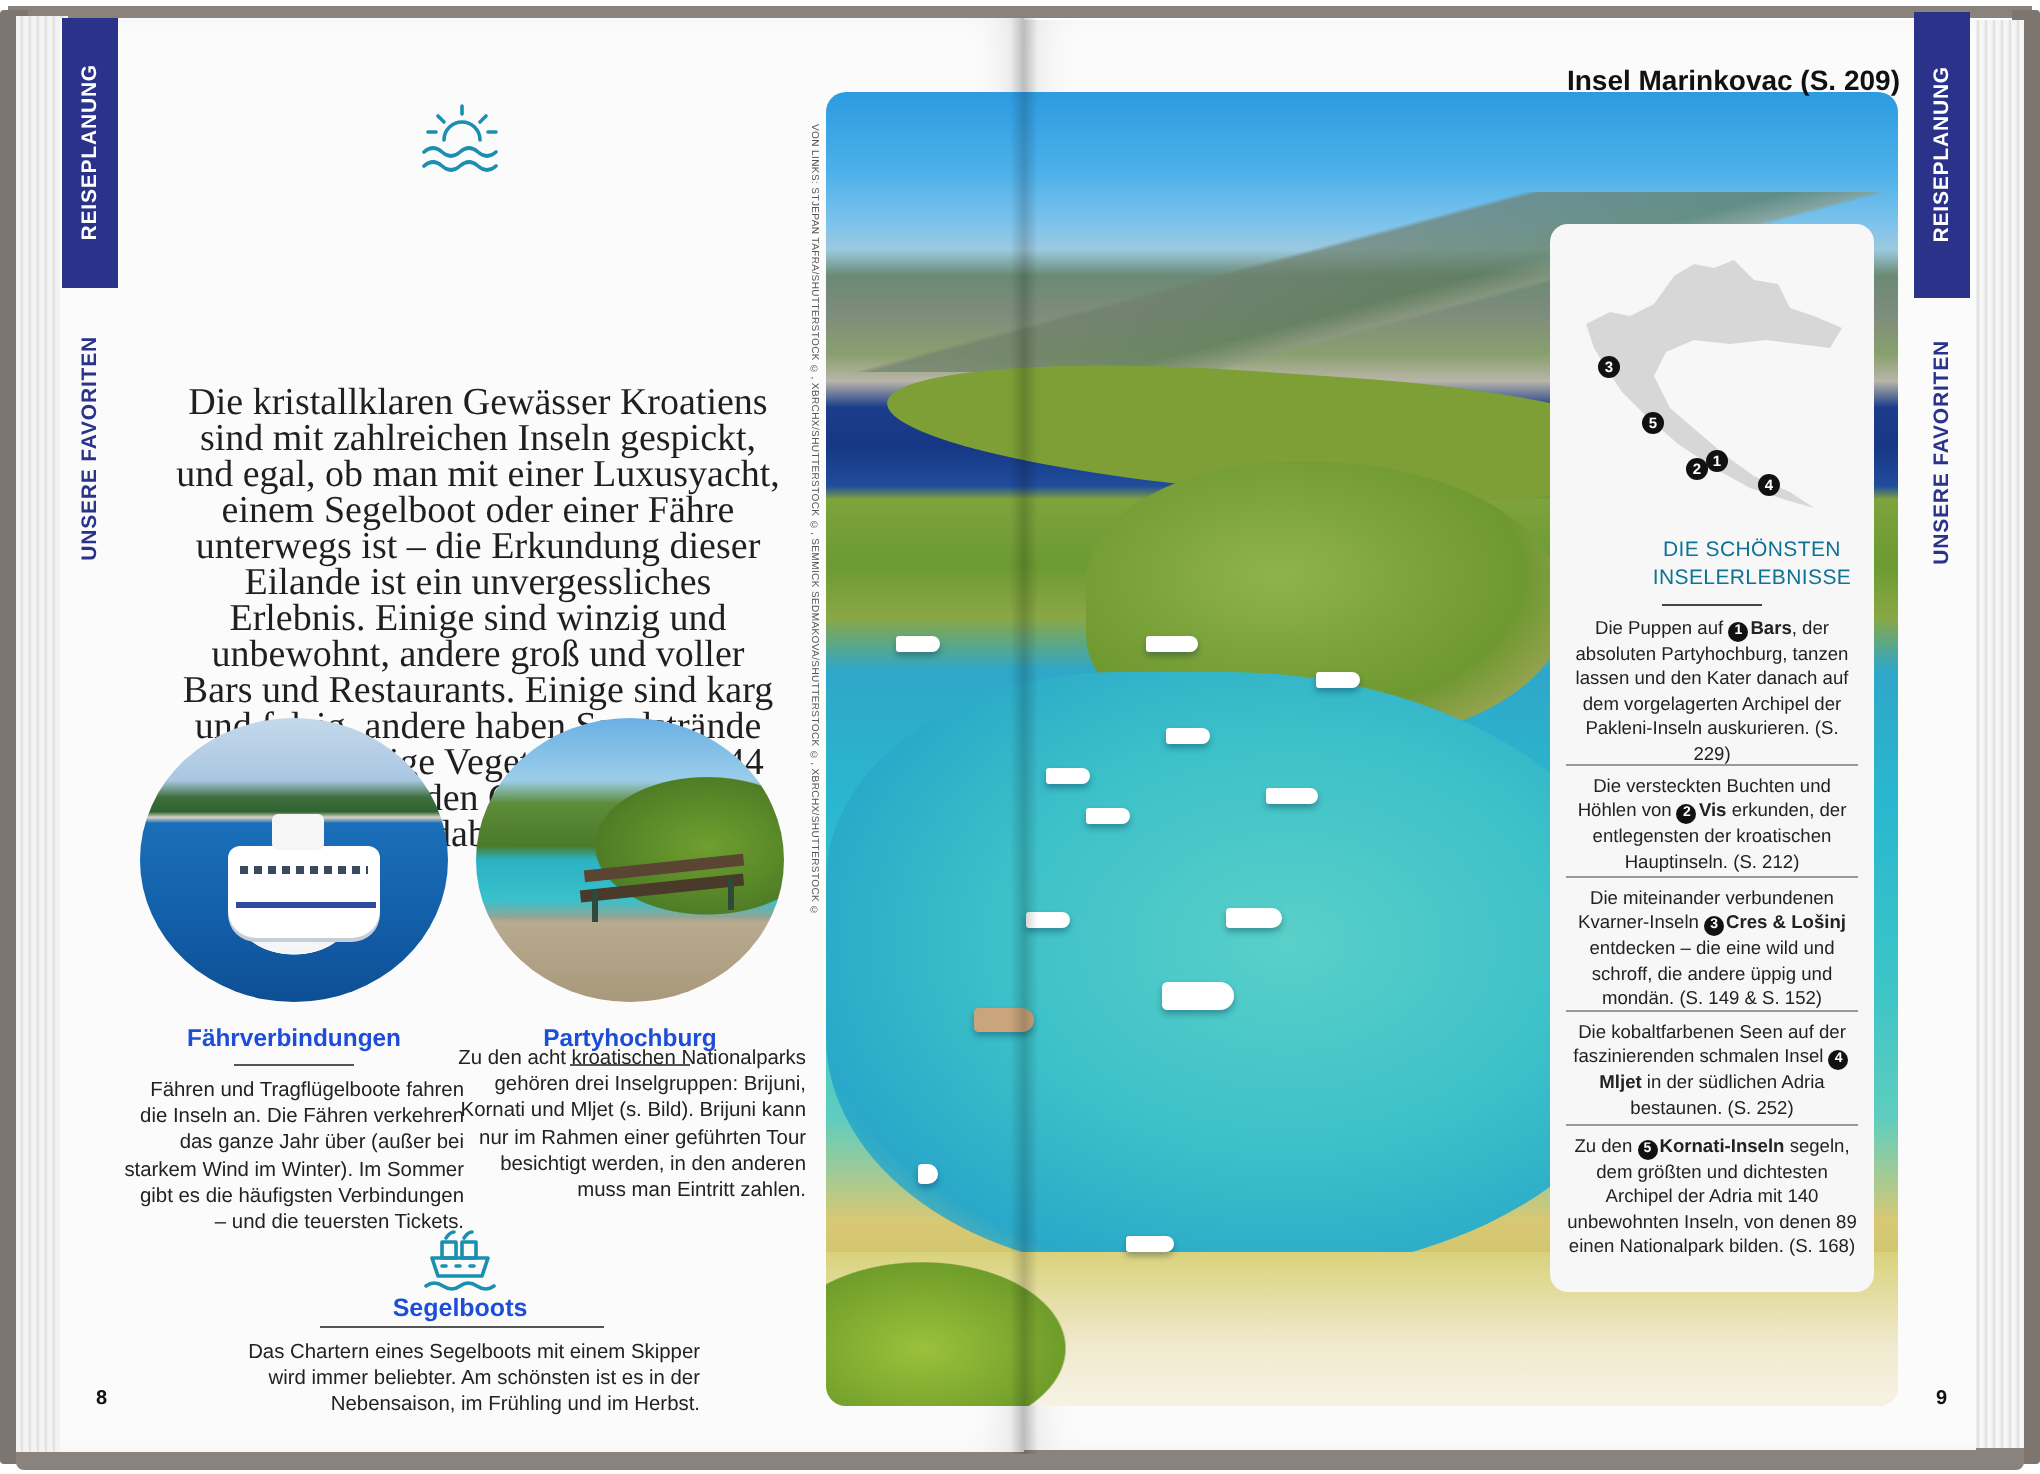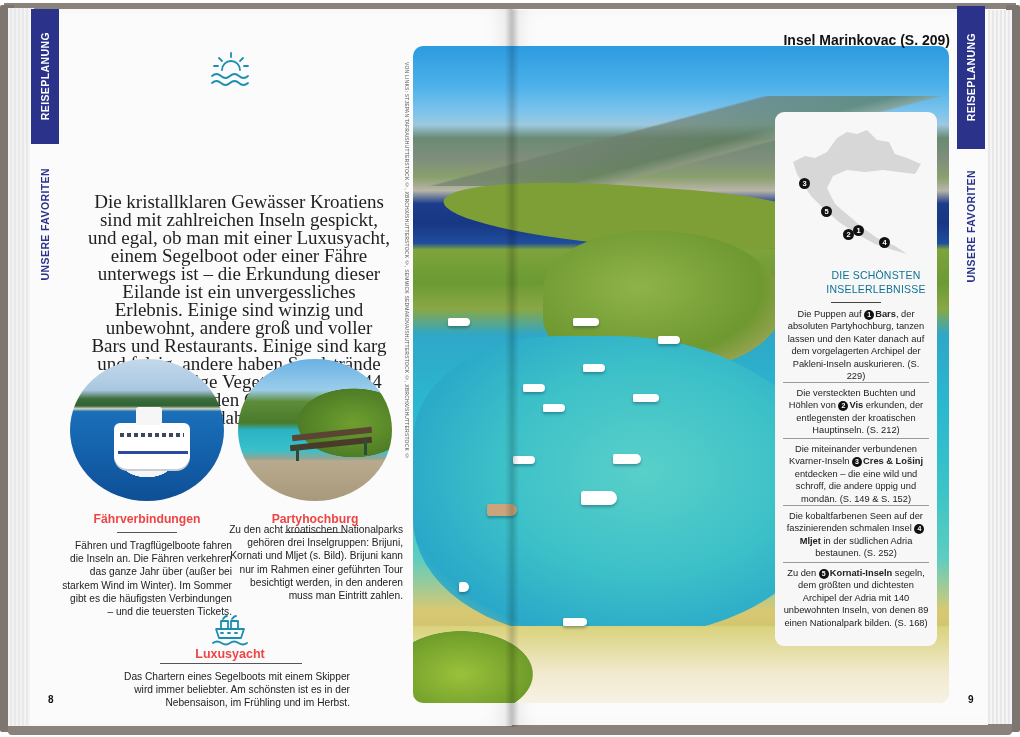--- a/index.html
+++ b/index.html
@@ -49,21 +49,21 @@
   .photo-park { left: 238px; top: 359px;
     background:
       linear-gradient(180deg, rgba(0,0,0,0) 70%, #b8aa8f 72%, #a9997b 100%),
       radial-gradient(ellipse 60% 40% at 75% 45%, #6f9f2f 0%, #4e7d26 60%, rgba(0,0,0,0) 61%),
       linear-gradient(180deg, #6ab1e4 0%, #9bcdea 22%, #5d8c3a 30%, #4a7b2a 45%, #2bb3c4 50%, #38c0cc 64%, #aa9e84 72%, #9b8c70 100%); }
   .photo-park .bench-seat { position: absolute; left: 52px; top: 82px; width: 82px; height: 6px; background: #4a3a2a; transform: rotate(-6deg); }
   .photo-park .bench-back { position: absolute; left: 54px; top: 72px; width: 80px; height: 6px; background: #5a4533; transform: rotate(-6deg); }
   .photo-park .bench-leg1 { position: absolute; left: 58px; top: 86px; width: 3px; height: 16px; background: #2f4a3a; }
   .photo-park .bench-leg2 { position: absolute; left: 126px; top: 80px; width: 3px; height: 16px; background: #2f4a3a; }
 
-  .sub-heading { position: absolute; text-align: center; color: #ef4444; font-weight: bold; font-size: 12.2px; }
+  .sub-heading { position: absolute; text-align: center; color: #1d4ed8; font-weight: bold; font-size: 12.2px; }
   .sub-rule { position: absolute; height: 1px; background: #555; }
   .sub-text { position: absolute; text-align: right; color: #222; font-size: 10.2px; line-height: 13.2px; }
 
   .ship-icon { position: absolute; left: 210px; top: 613px; width: 40px; height: 34px; }
 
   .page-num { position: absolute; font-weight: bold; font-size: 10px; color: #111; }
 
   .credit { position: absolute; left: 401px; top: 62px; width: 12px; height: 290px; display: flex; align-items: flex-start; justify-content: center; }
   .credit .vtext2 { writing-mode: vertical-rl; font-size: 5px; color: #555; letter-spacing: 0.2px; white-space: nowrap; }
 
@@ -165,21 +165,21 @@
   <path d="M13 6 q2 -3 4 -3"></path>
   <path d="M22 6 q2 -3 4 -3"></path>
   <rect x="11" y="8" width="7" height="8"></rect>
   <rect x="21" y="8" width="7" height="8"></rect>
   <path d="M6 16 h28 l-3 9 h-22 z"></path>
   <line x1="11" y1="20" x2="13" y2="20"></line>
   <line x1="18" y1="20" x2="20" y2="20"></line>
   <line x1="25" y1="20" x2="27" y2="20"></line>
   <path d="M3 30 q4 -3 8.5 0 t8.5 0 t8.5 0 t8.5 0"></path>
 </svg>
-<div class="sub-heading" style="left:160px; top:647px; width:140px; font-size:12.5px;">Luxusyacht</div>
+<div class="sub-heading" style="left:160px; top:647px; width:140px; font-size:12.5px;">Segelboots</div>
 <div class="sub-rule" style="left:160px; top:663px; width:142px;"></div>
 <p class="sub-text" style="left:110px; top:670px; width:240px;">Das Chartern eines Segelboots mit einem Skipper wird immer beliebter. Am schönsten ist es in der Nebensaison, im Frühling und im Herbst.</p>
 
 <div class="page-num" style="left:48px; top:694px;">8</div>
 
 <div class="credit">
   <span class="vtext2">VON LINKS: STJEPAN TAFRA/SHUTTERSTOCK ©, XBRCHX/SHUTTERSTOCK ©, SEMMICK SEDMAKOVA/SHUTTERSTOCK ©, XBRCHX/SHUTTERSTOCK ©</span>
 </div>
 
 <div class="page-right"></div>

